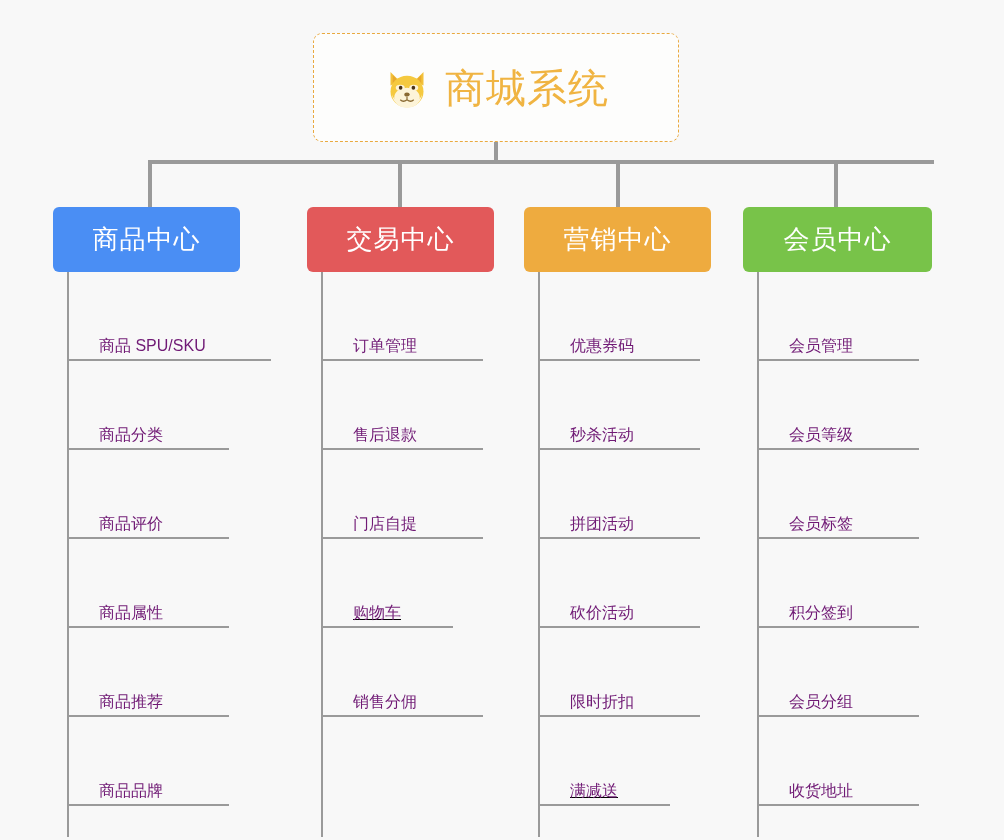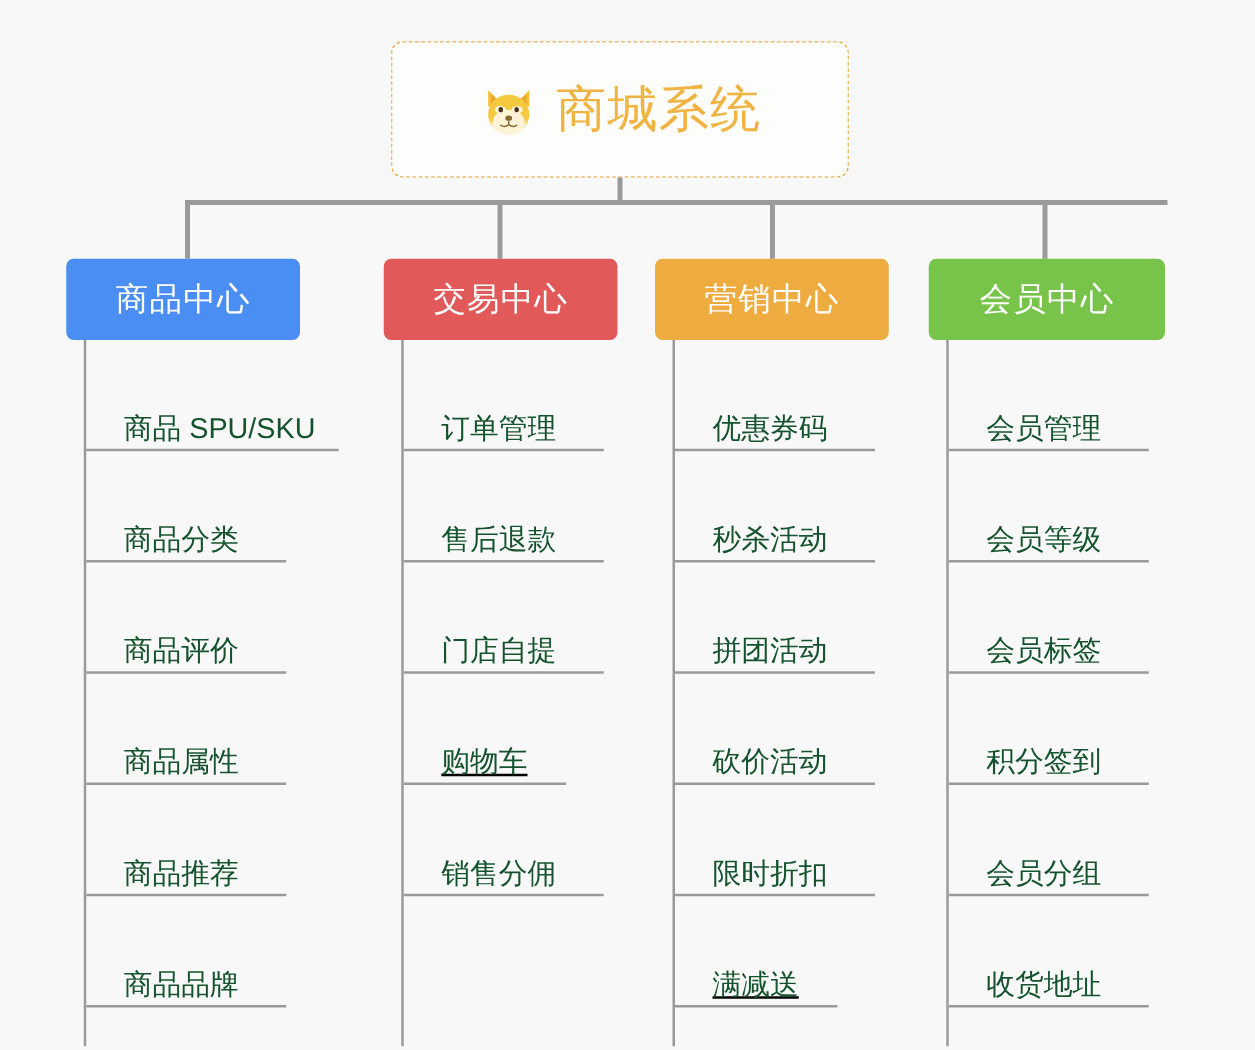--- a/index.html
+++ b/index.html
@@ -126,23 +126,23 @@
     display: flex;
     align-items: flex-end;
     justify-content: flex-start;
     padding-left: 30px;
     padding-bottom: 4px;
   }
   .leaf-item.w-wide  { width: 202px; }
   .leaf-item.w-reg   { width: 160px; }
   .leaf-item.w-short { width: 130px; text-decoration: underline; }
   .leaf-label {
-    font-size: 23px;
+    font-size: 16px;
     line-height: 1.1;
-    color: #14532d;
+    color: #701a75;
     white-space: nowrap;
   }
 </style>
 </head>
 <body>
 
 <div id="chart-root">
 
   <div class="root-node">
     <span class="root-emoji">

